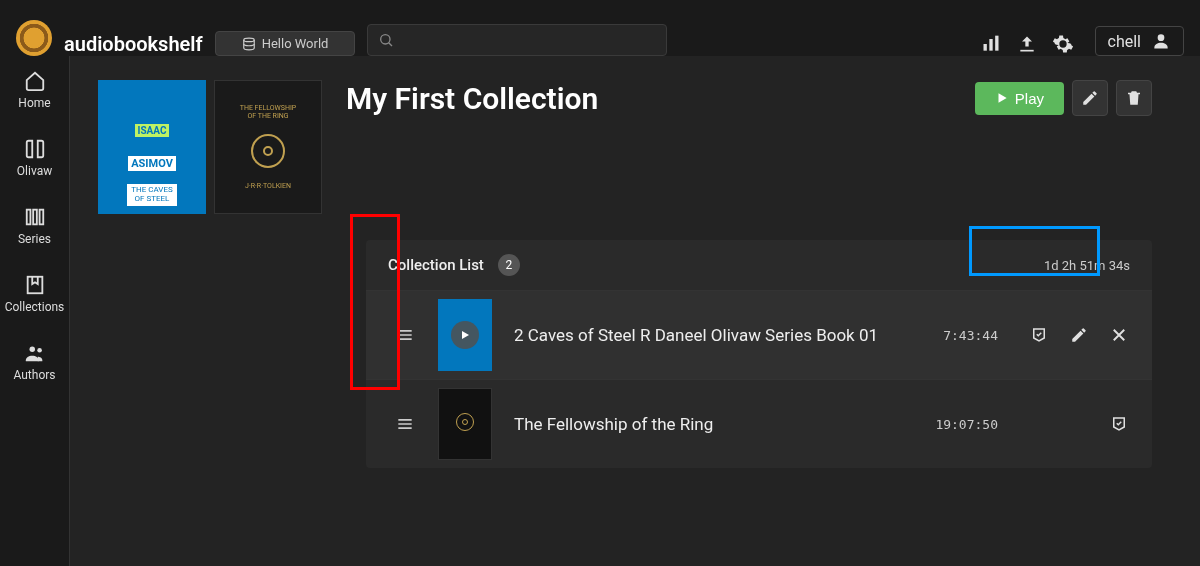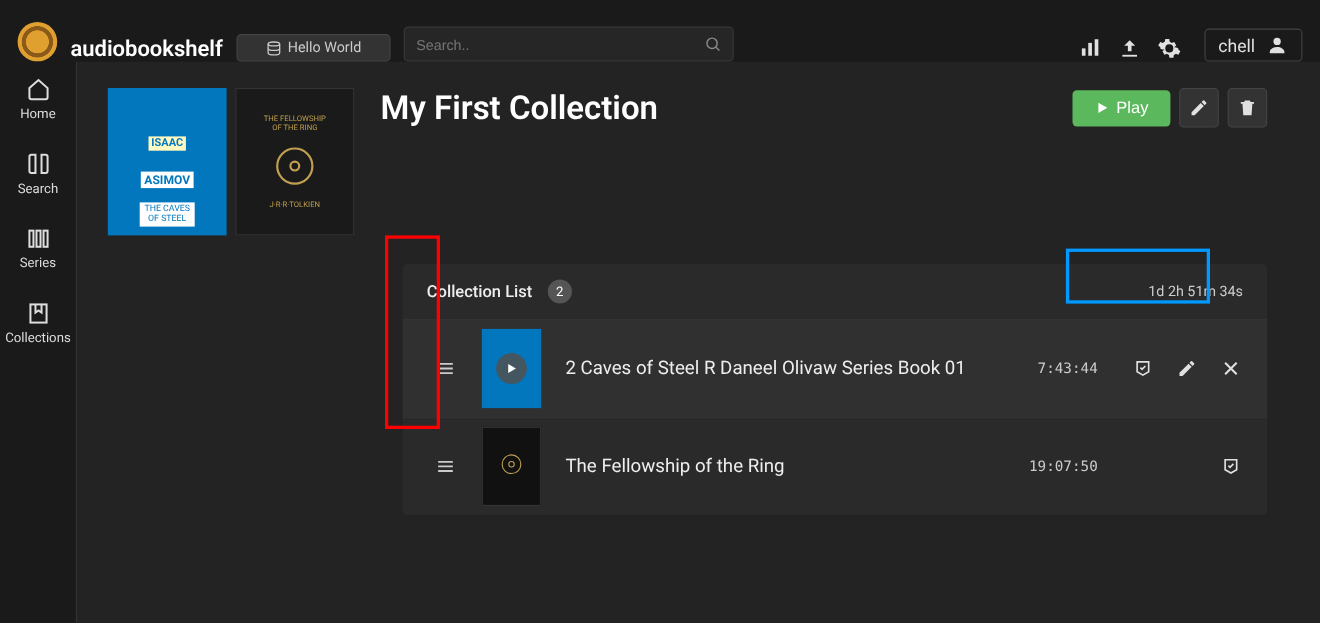--- a/index.html
+++ b/index.html
@@ -65,21 +65,20 @@
   <div class="brand">audiobookshelf</div>
   <div class="lib-badge">
     <svg width="14" height="14" viewBox="0 0 24 24" fill="none" stroke="#ccc" stroke-width="2">
         <ellipse cx="12" cy="5" rx="9" ry="3"></ellipse>
         <path d="M3 5v14c0 1.7 4 3 9 3s9-1.3 9-3V5"></path>
         <path d="M3 12c0 1.7 4 3 9 3s9-1.3 9-3"></path>
       </svg>
     <span>Hello World</span>
   </div>
   <div class="searchbox">
-    <input placeholder="Search.." style="">
     <svg width="16" height="16" viewBox="0 0 24 24" fill="none" stroke="#888" stroke-width="2">
         <circle cx="11" cy="11" r="7"></circle>
         <path d="M21 21l-5-5"></path>
       </svg>
   </div>
   <div class="top-spacer"></div>
   <div class="top-icon">
     <svg width="20" height="20" viewBox="0 0 24 24" fill="#e0e0e0">
         <rect x="3" y="12" width="4" height="8"></rect>
         <rect x="10" y="6" width="4" height="14"></rect>
@@ -110,45 +109,54 @@
   <div class="side-item">
     <svg class="side-icon" viewBox="0 0 24 24" fill="none" stroke="#ddd" stroke-width="2">
         <path d="M3 11l9-8 9 8v9a2 2 0 01-2 2H5a2 2 0 01-2-2v-9z"></path>
       </svg>
     <span>Home</span>
   </div>
   <div class="side-item">
     <svg class="side-icon" viewBox="0 0 24 24" fill="none" stroke="#ddd" stroke-width="2">
         <path d="M3 5a2 2 0 012-2h4v18H5a2 2 0 01-2-2V5zM15 3h4a2 2 0 012 2v14a2 2 0 01-2 2h-4V3z"></path>
       </svg>
-    <span>Search</span>
+    <span>Olivaw</span>
   </div>
   <div class="side-item">
     <svg class="side-icon" viewBox="0 0 24 24" fill="none" stroke="#ddd" stroke-width="2">
         <rect x="3" y="4" width="4" height="16"></rect>
         <rect x="10" y="4" width="4" height="16"></rect>
         <rect x="17" y="4" width="4" height="16"></rect>
       </svg>
     <span>Series</span>
   </div>
   <div class="side-item">
     <svg class="side-icon" viewBox="0 0 24 24" fill="none" stroke="#ddd" stroke-width="2">
         <rect x="4" y="3" width="16" height="18"></rect>
         <path d="M9 3v8l3-2 3 2V3"></path>
       </svg>
     <span>Collections</span>
   </div>
+  <div class="side-item">
+    <svg class="side-icon" viewBox="0 0 24 24" fill="#ddd">
+        <circle cx="9" cy="8" r="3"></circle>
+        <circle cx="17" cy="9" r="2.5"></circle>
+        <path d="M2 20c0-3 3-5 7-5s7 2 7 5v1H2v-1z"></path>
+        <path d="M15 16c2 0 5 1 5 4v1h-5"></path>
+      </svg>
+    <span>Authors</span>
+  </div>
 </div>
 
 <div class="main">
 
   <div class="top-row">
     <div class="cover-strip">
       <div class="cover">
-        <div style="background:#fef9c3;color:#0277bd;padding:1px 3px;font-size:10px;font-weight:bold">ISAAC</div>
+        <div style="background:#bef264;color:#0277bd;padding:1px 3px;font-size:10px;font-weight:bold">ISAAC</div>
         <div style="background:#fff;color:#0277bd;padding:1px 3px;font-size:11px;font-weight:bold;margin-top:19px">ASIMOV</div>
         <div style="position:absolute;bottom:8px;font-size:8px;color:#0277bd;background:#fff;padding:2px 4px;line-height:1.1">
           <div>THE CAVES</div>
           <div>OF STEEL</div>
         </div>
       </div>
       <div class="cover c2">
         <div style="font-size:7px;color:#c0a050">THE FELLOWSHIP</div>
         <div style="font-size:7px;color:#c0a050">OF THE RING</div>
         <div style="width:34px;height:34px;border:2px solid #c0a050;border-radius:50%;margin:14px auto;position:relative">

